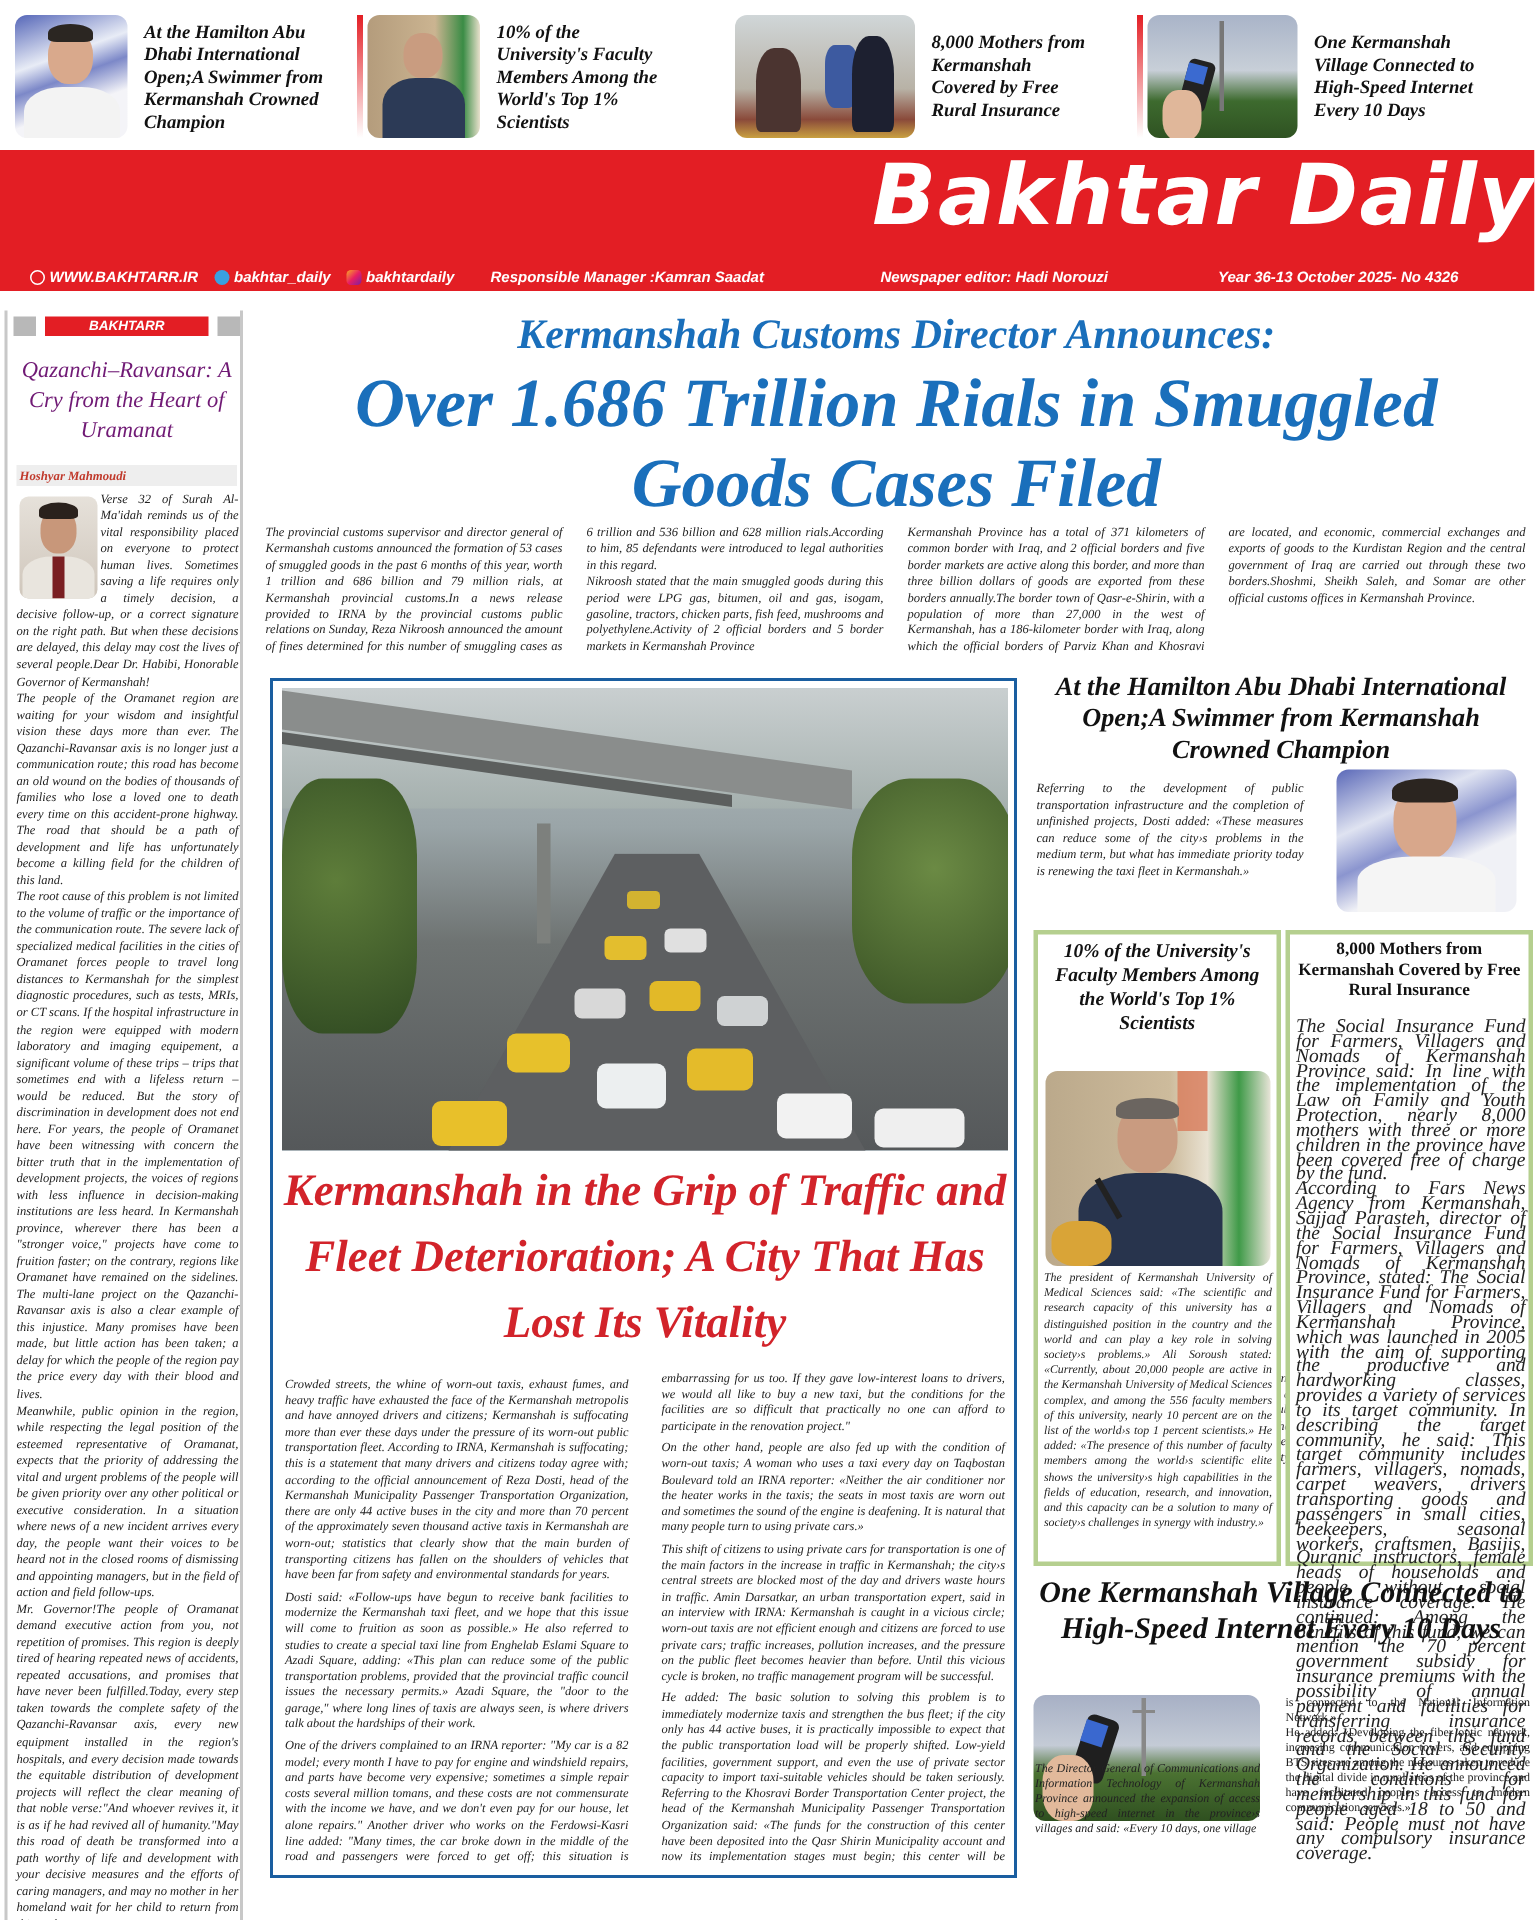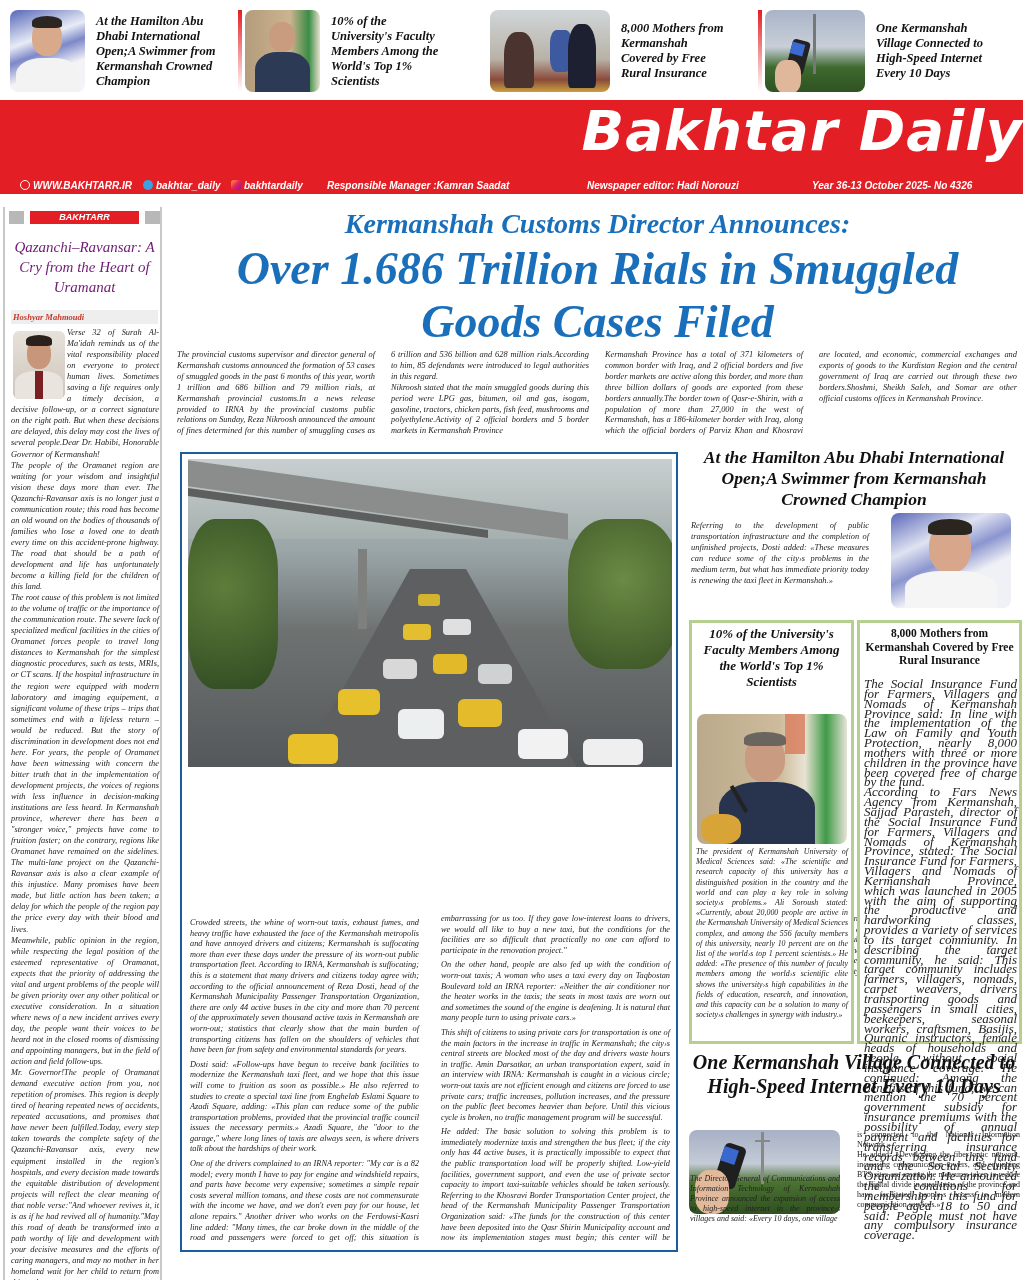--- a/index.html
+++ b/index.html
@@ -188,20 +188,21 @@
     <div style="position:absolute;left:330px;top:270px;width:50px;height:30px;border-radius:6px;background:#f2f2f2;"></div>
     <div style="position:absolute;left:195px;top:200px;width:34px;height:20px;border-radius:5px;background:#d8d8d8;"></div>
     <div style="position:absolute;left:245px;top:195px;width:34px;height:20px;border-radius:5px;background:#e2b928;"></div>
     <div style="position:absolute;left:290px;top:205px;width:34px;height:20px;border-radius:5px;background:#cfd2d3;"></div>
     <div style="position:absolute;left:215px;top:165px;width:28px;height:16px;border-radius:4px;background:#e3be2e;"></div>
     <div style="position:absolute;left:255px;top:160px;width:28px;height:16px;border-radius:4px;background:#e0e0e0;"></div>
     <div style="position:absolute;left:230px;top:135px;width:22px;height:12px;border-radius:3px;background:#d3b330;"></div>
     <div style="position:absolute;left:100px;top:275px;width:50px;height:30px;border-radius:6px;background:#e8c02a;"></div>
     <div style="position:absolute;left:395px;top:280px;width:60px;height:26px;border-radius:6px;background:#efefef;"></div>
   </div>
+  <div class="traffic-title">Kermanshah in the Grip of Traffic and Fleet Deterioration; A City That Has Lost Its Vitality</div>
   <div class="traffic-cols">
     <p>Crowded streets, the whine of worn-out taxis, exhaust fumes, and heavy traffic have exhausted the face of the Kermanshah metropolis and have annoyed drivers and citizens; Kermanshah is suffocating more than ever these days under the pressure of its worn-out public transportation fleet. According to IRNA, Kermanshah is suffocating; this is a statement that many drivers and citizens today agree with; according to the official announcement of Reza Dosti, head of the Kermanshah Municipality Passenger Transportation Organization, there are only 44 active buses in the city and more than 70 percent of the approximately seven thousand active taxis in Kermanshah are worn-out; statistics that clearly show that the main burden of transporting citizens has fallen on the shoulders of vehicles that have been far from safety and environmental standards for years.</p>
     <p>Dosti said: «Follow-ups have begun to receive bank facilities to modernize the Kermanshah taxi fleet, and we hope that this issue will come to fruition as soon as possible.» He also referred to studies to create a special taxi line from Enghelab Eslami Square to Azadi Square, adding: «This plan can reduce some of the public transportation problems, provided that the provincial traffic council issues the necessary permits.» Azadi Square, the "door to the garage," where long lines of taxis are always seen, is where drivers talk about the hardships of their work.</p>
     <p>One of the drivers complained to an IRNA reporter: "My car is a 82 model; every month I have to pay for engine and windshield repairs, and parts have become very expensive; sometimes a simple repair costs several million tomans, and these costs are not commensurate with the income we have, and we don't even pay for our house, let alone repairs." Another driver who works on the Ferdowsi-Kasri line added: "Many times, the car broke down in the middle of the road and passengers were forced to get off; this situation is embarrassing for us too. If they gave low-interest loans to drivers, we would all like to buy a new taxi, but the conditions for the facilities are so difficult that practically no one can afford to participate in the renovation project."</p>
     <p>On the other hand, people are also fed up with the condition of worn-out taxis; A woman who uses a taxi every day on Taqbostan Boulevard told an IRNA reporter: «Neither the air conditioner nor the heater works in the taxis; the seats in most taxis are worn out and sometimes the sound of the engine is deafening. It is natural that many people turn to using private cars.»</p>
     <p>This shift of citizens to using private cars for transportation is one of the main factors in the increase in traffic in Kermanshah; the city›s central streets are blocked most of the day and drivers waste hours in traffic. Amin Darsatkar, an urban transportation expert, said in an interview with IRNA: Kermanshah is caught in a vicious circle; worn-out taxis are not efficient enough and citizens are forced to use private cars; traffic increases, pollution increases, and the pressure on the public fleet becomes heavier than before. Until this vicious cycle is broken, no traffic management program will be successful.</p>
     <p>He added: The basic solution to solving this problem is to immediately modernize taxis and strengthen the bus fleet; if the city only has 44 active buses, it is practically impossible to expect that the public transportation load will be properly shifted. Low-yield facilities, government support, and even the use of private sector capacity to import taxi-suitable vehicles should be taken seriously. Referring to the Khosravi Border Transportation Center project, the head of the Kermanshah Municipality Passenger Transportation Organization said: «The funds for the construction of this center have been deposited into the Qasr Shirin Municipality account and now its implementation stages must begin; this center will be available to the Arbaeen area for only one month during the year and will provide services to intercity and transit drivers in the other months.» Referring to the development of public transportation infrastructure and the completion of unfinished projects, Dosti added: «These measures can reduce some of the city›s problems in the medium term, but what has immediate priority today is renewing the taxi fleet in Kermanshah.»</p>
   </div>
 </div>
 

